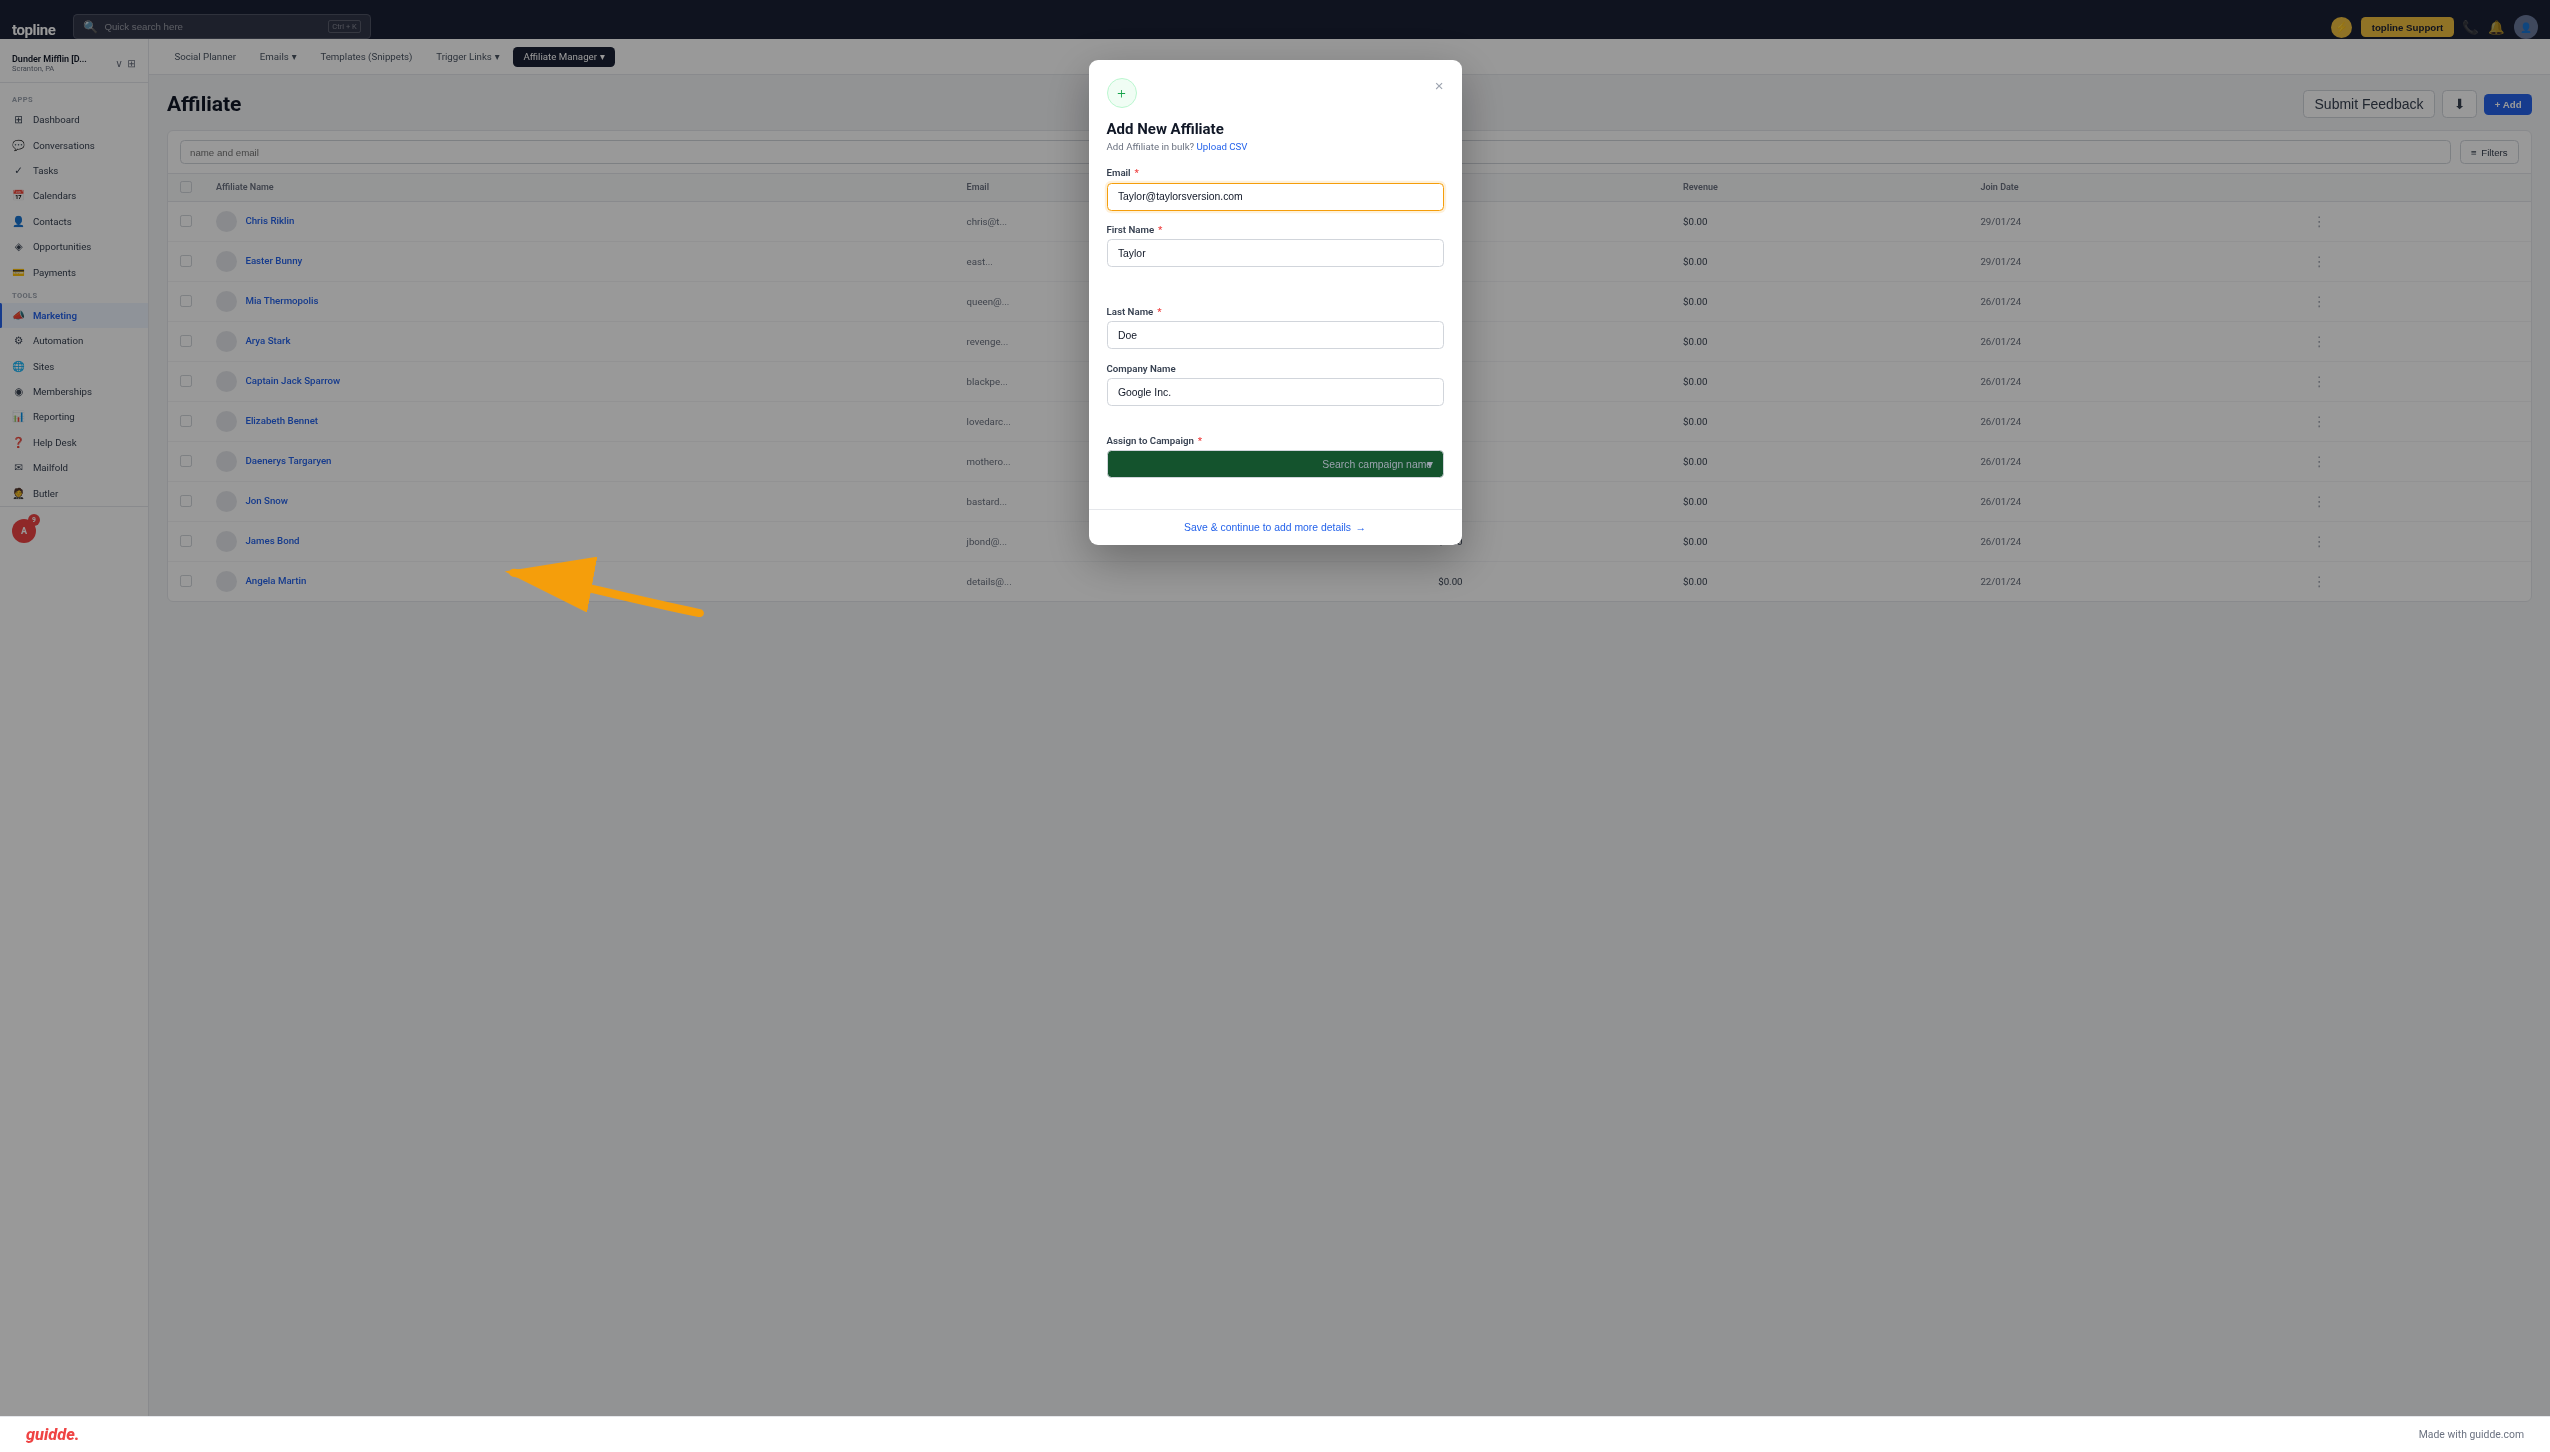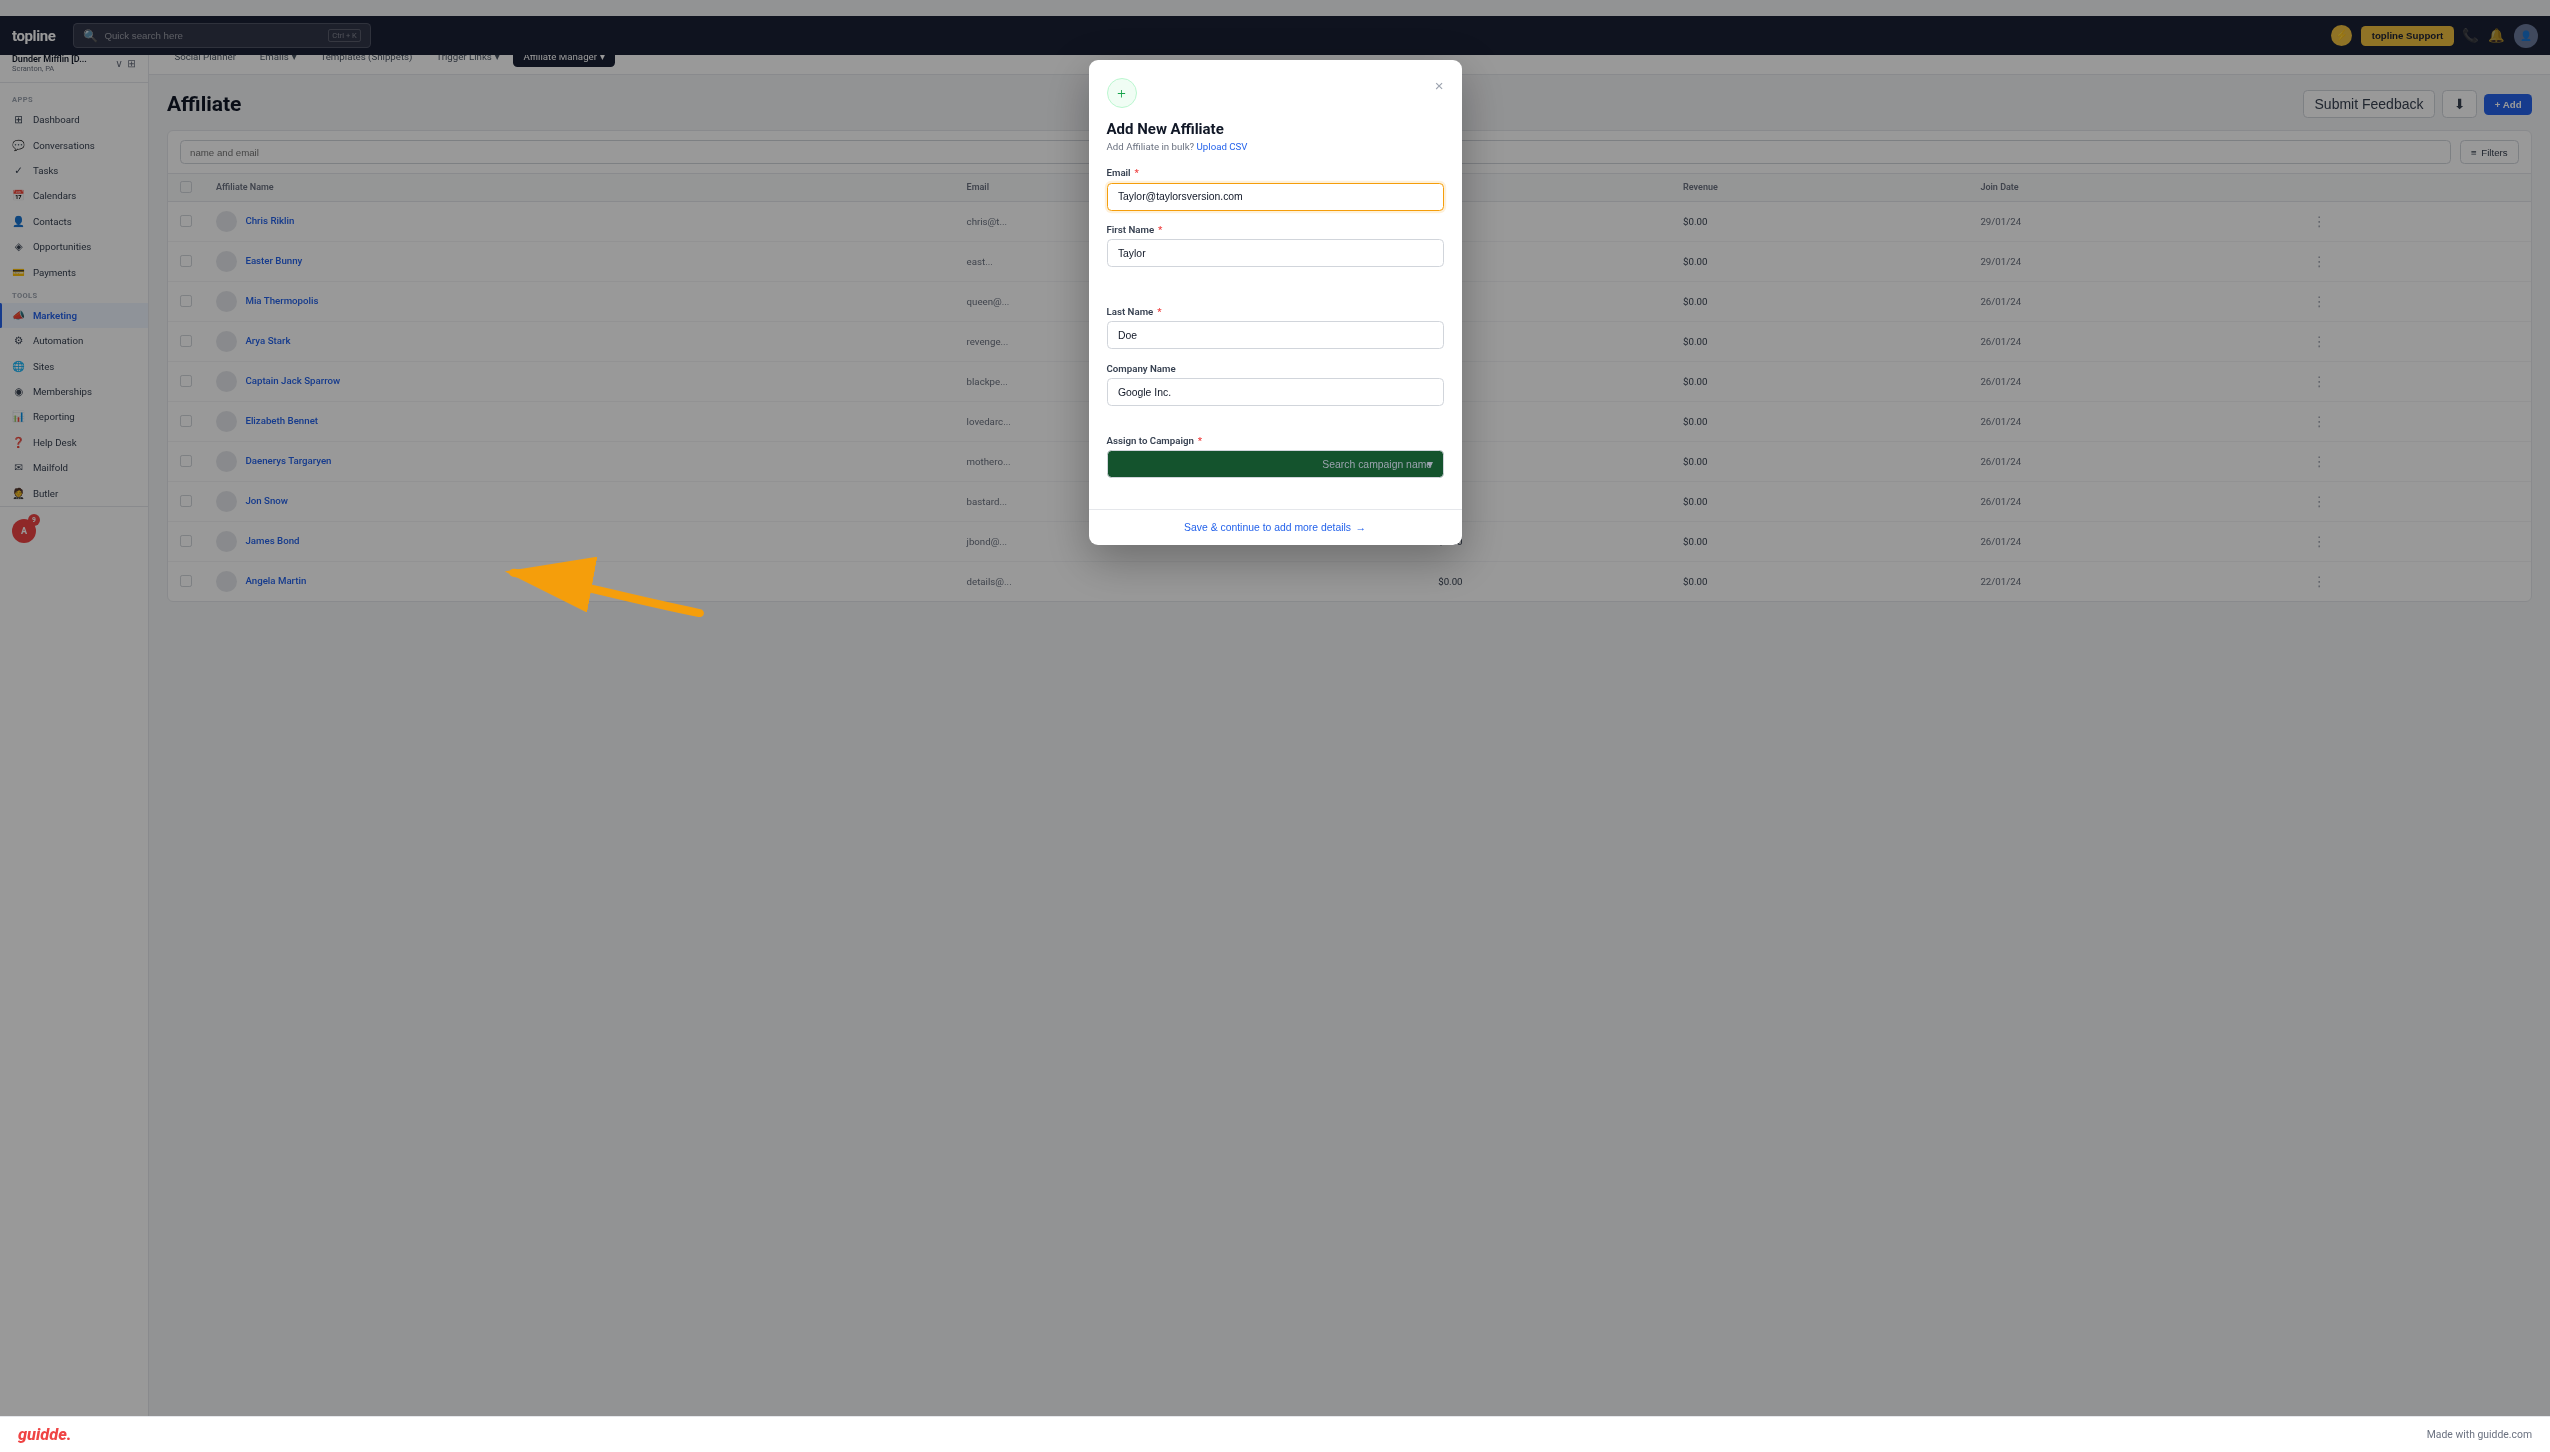--- a/index.html
+++ b/index.html
@@ -3,27 +3,26 @@
   <meta charset="utf-8">
   <style>
     * { box-sizing: border-box; margin: 0; padding: 0; }
     body { font-family: -apple-system, BlinkMacSystemFont, 'Segoe UI', Roboto, sans-serif; background: #f4f5f7; overflow: hidden; }
 
     
     .topbar {
       height: 39px;
       background: #1a2035;
       display: flex;
-      align-items: center;
+      align-items: flex-end;
       padding: 0 12px;
       gap: 9px;
       position: fixed;
       top: 0; left: 0; right: 0;
       z-index: 100;
-      margin-top: 16px;
     }
     .topbar-logo {
       color: white;
       font-size: 15px;
       font-weight: 700;
       letter-spacing: -0.4px;
       margin-right: 9px;
     }
     .topbar-search {
       flex: 1;
@@ -507,21 +506,21 @@
     .bottom-bar {
       position: fixed;
       bottom: 0;
       left: 0;
       right: 0;
       height: 36px;
       background: white;
       border-top: 0.7px solid #e5e7eb;
       display: flex;
       align-items: center;
-      padding: 0 18px;
+      padding: 0 26px;
       z-index: 500;
     }
     .bottom-bar-logo {
       color: #ef4444;
       font-size: 16.4px;
       font-weight: 800;
       font-style: italic;
     }
     .bottom-bar-made {
       margin-left: auto;

